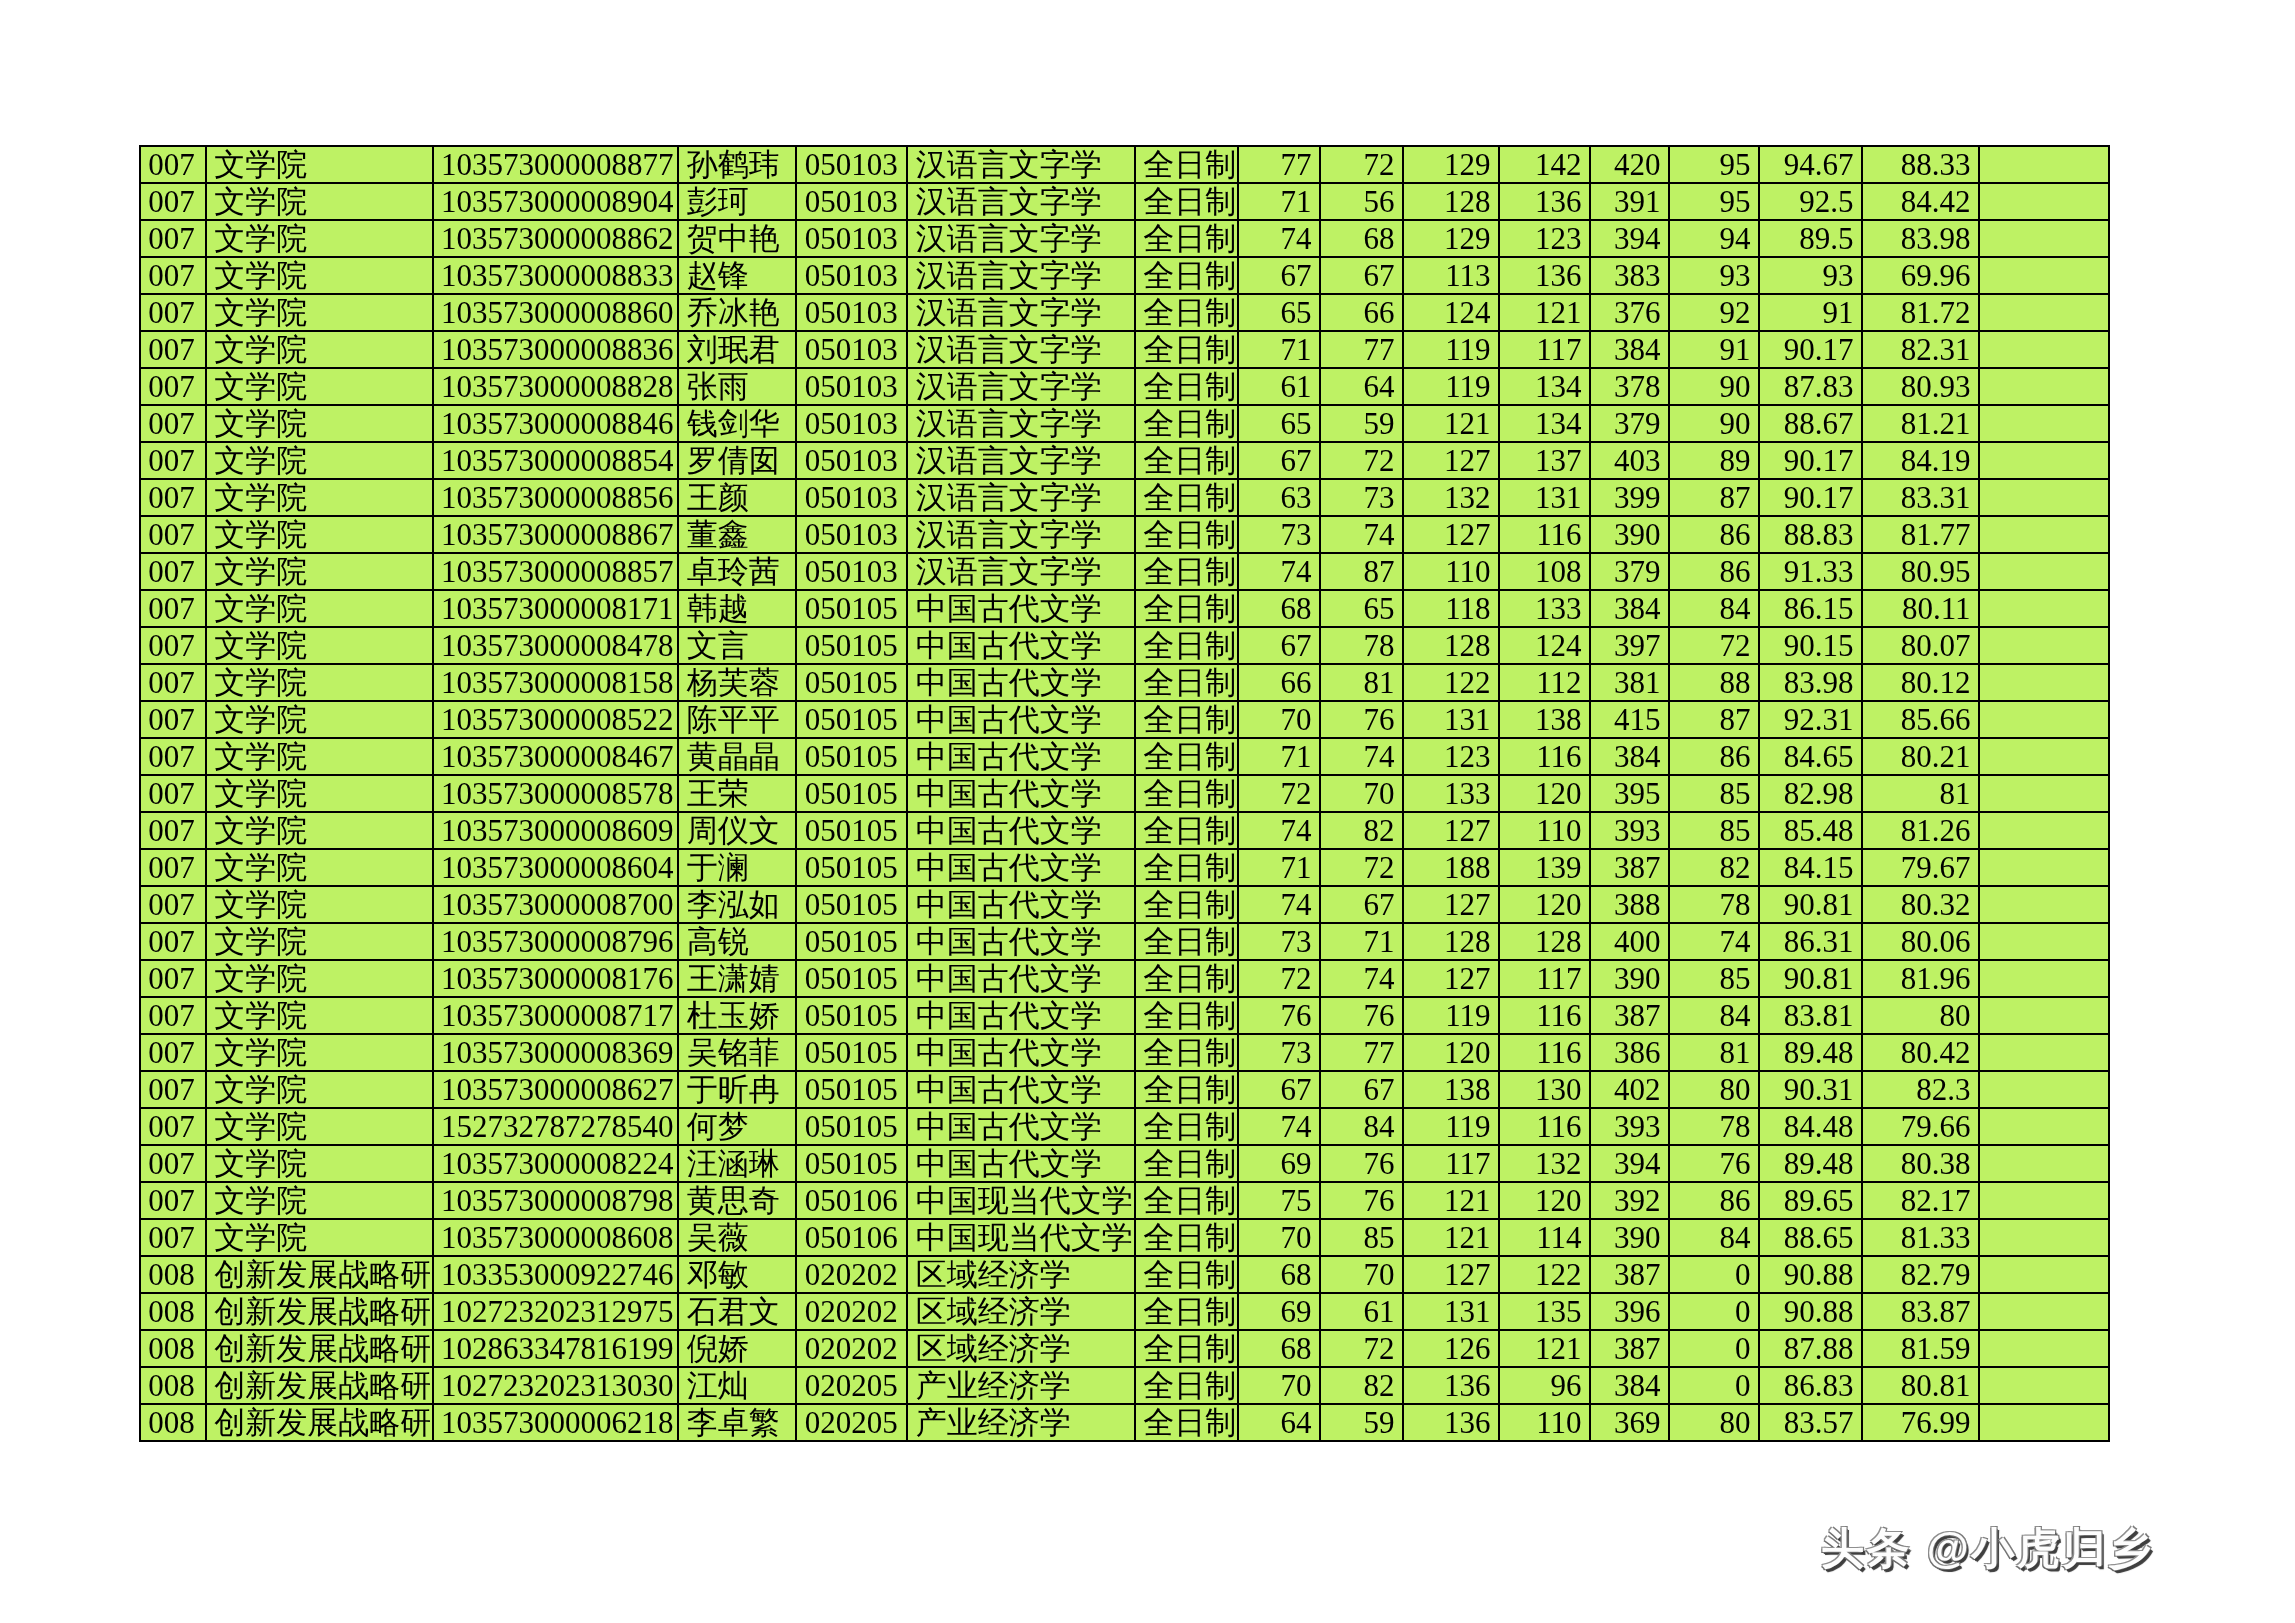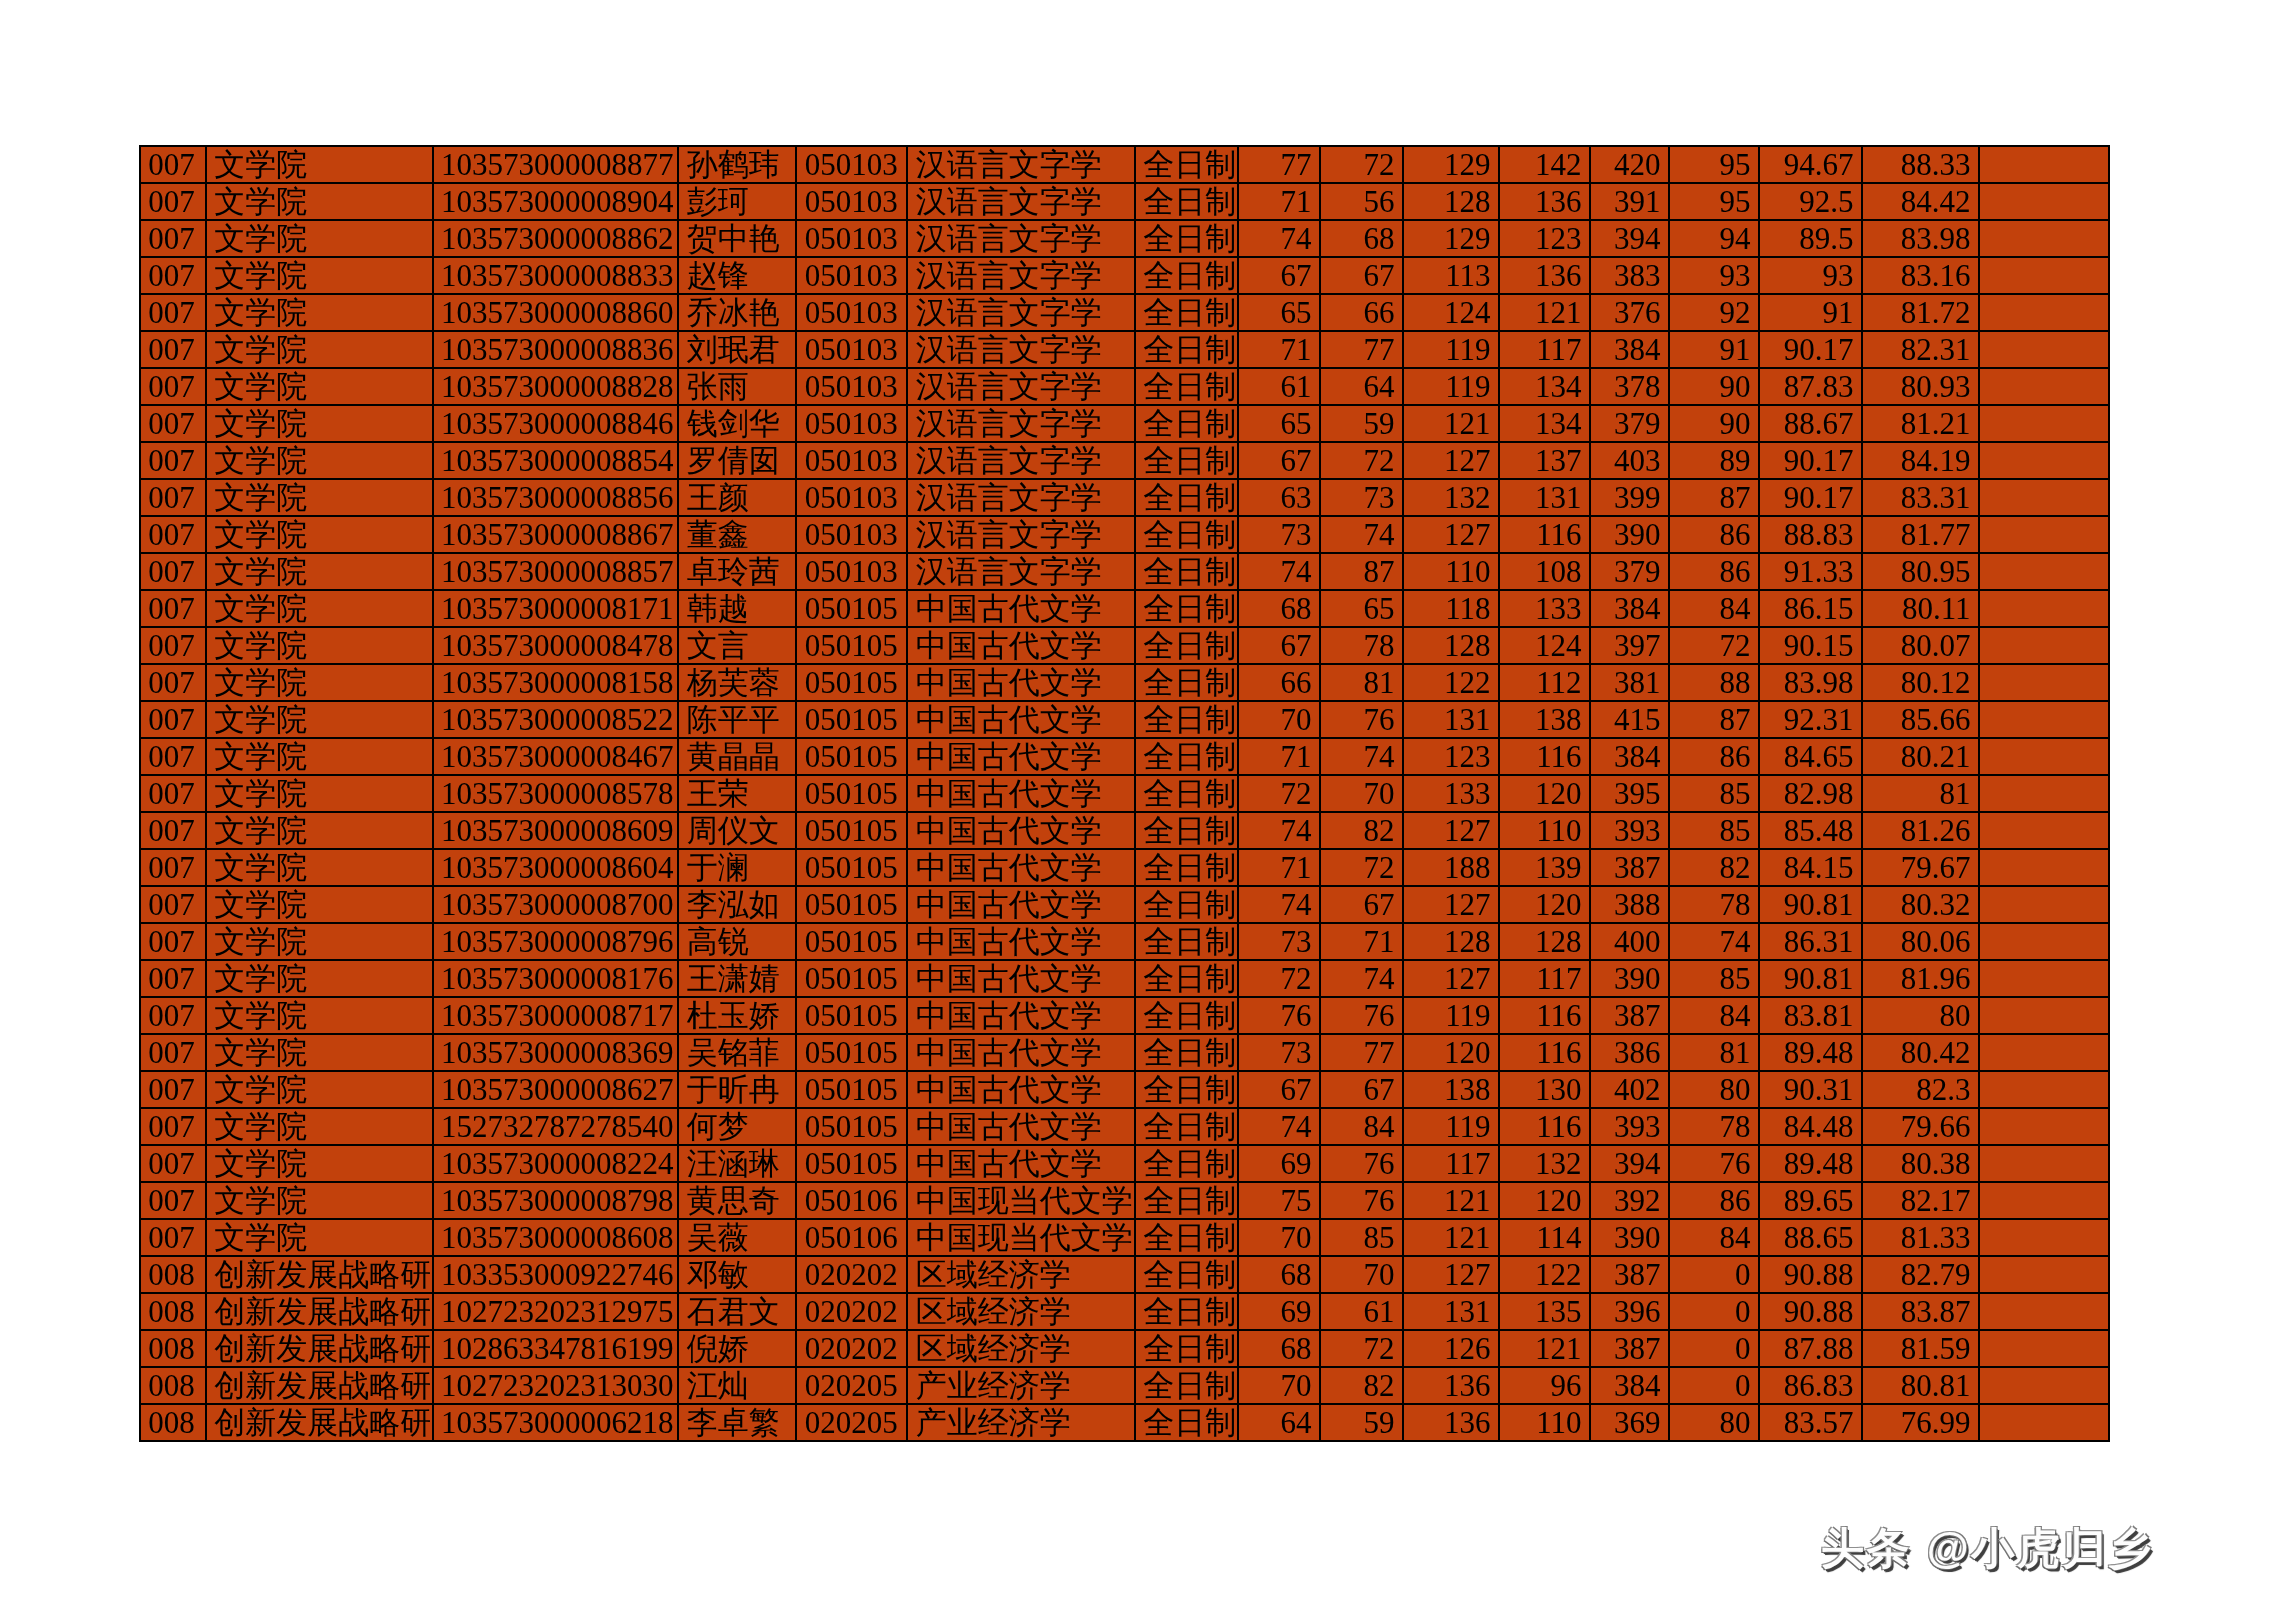--- a/index.html
+++ b/index.html
@@ -13,21 +13,21 @@
     height: 1623px;
     overflow: hidden;
     font-family: "Liberation Serif", "DejaVu Serif", serif;
   }
   table.score-table {
     position: absolute;
     left: 139px;
     top: 145px;
     border-collapse: collapse;
     table-layout: fixed;
-    background: #c2410c;
+    background: #bef264;
   }
   table.score-table td {
     border: 2.6px solid #000000;
     height: 35px;
     line-height: 35px;
     font-size: 31px;
     color: #000000;
     white-space: nowrap;
     overflow: hidden;
     vertical-align: middle;
@@ -155,21 +155,21 @@
         <td class="txt">050103</td>
         <td class="txt">汉语言文字学</td>
         <td class="txt">全日制</td>
         <td class="num">67</td>
         <td class="num">67</td>
         <td class="num">113</td>
         <td class="num">136</td>
         <td class="num">383</td>
         <td class="num">93</td>
         <td class="num">93</td>
-        <td class="num">83.16</td>
+        <td class="num">69.96</td>
         <td class="empty-cell"></td>
       </tr>
       <tr>
         <td class="txt">007</td>
         <td class="txt">文学院</td>
         <td class="id-cell">103573000008860</td>
         <td class="txt">乔冰艳</td>
         <td class="txt">050103</td>
         <td class="txt">汉语言文字学</td>
         <td class="txt">全日制</td>

